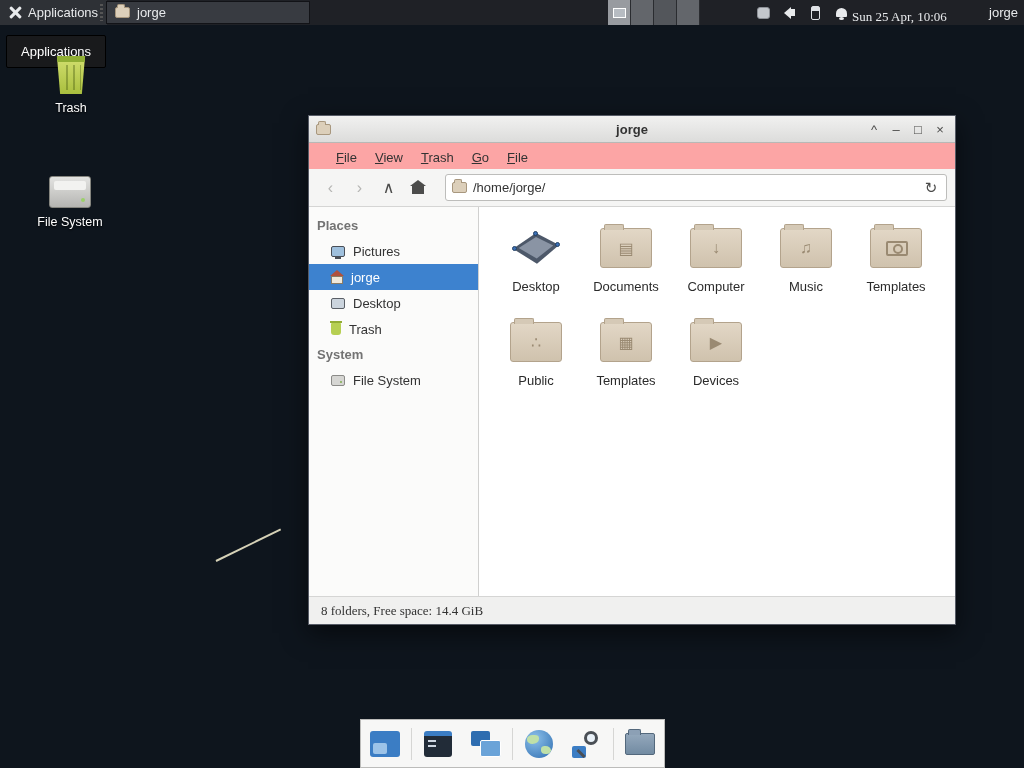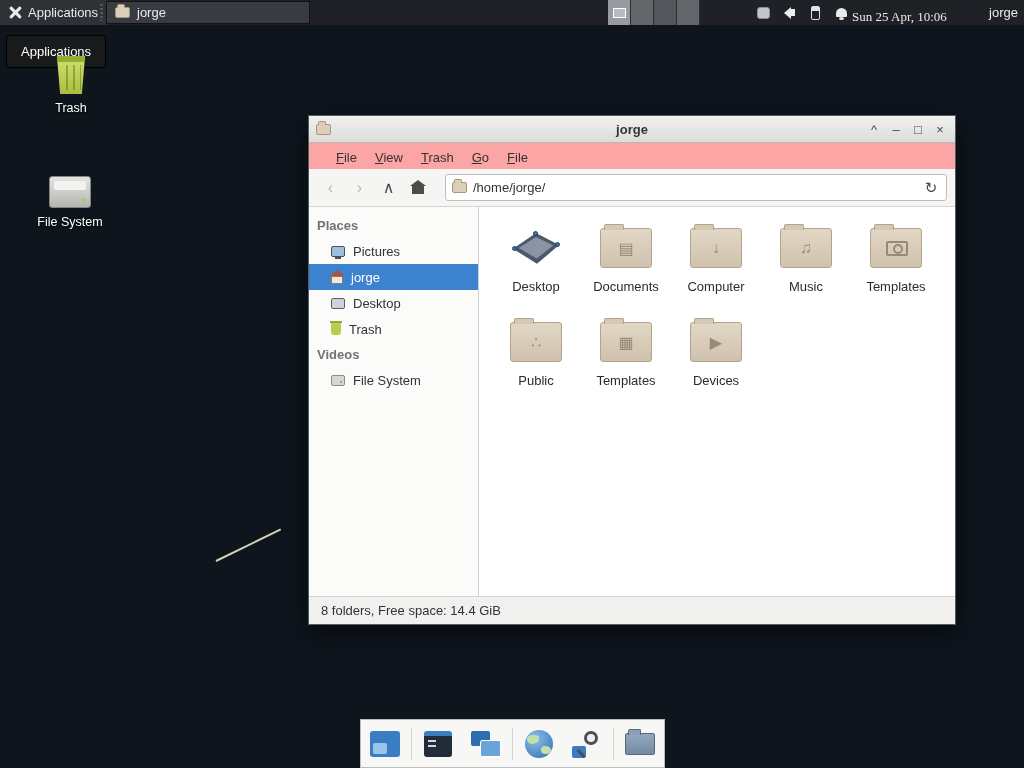--- a/index.html
+++ b/index.html
@@ -97,21 +97,21 @@
   .folder48::before { content:""; position:absolute; top:-5px; left:3px; width:18px; height:5px; background:#d5c9b6; border:1px solid #b3a38c; border-bottom:none; border-radius:2px 2px 0 0; }
   .emblem { position:absolute; inset:0; display:flex; align-items:center; justify-content:center; font-size:16px; color:#9a8a72; }
   .cam { position:absolute; left:15px; top:12px; width:22px; height:15px; border:2px solid #9a8a72; border-radius:2px; }
   .cam::after { content:""; position:absolute; left:5px; top:1px; width:6px; height:6px; border:2px solid #9a8a72; border-radius:50%; }
   .desk-surface { position:relative; width:48px; height:36px; }
   .desk-surface .top { position:absolute; inset:0; clip-path:polygon(2% 52%,50% 8%,98% 42%,52% 94%); background:#4d5869; }
   .desk-surface .sheen { position:absolute; inset:5px 6px 6px 6px; clip-path:polygon(2% 52%,50% 8%,98% 42%,52% 94%); background:#8a94a4; }
   .pin { position:absolute; width:5px; height:5px; border-radius:50%; background:#3b6fb5; border:1px solid #223f63; }
   .file-name { margin-top:6px; color:#2b2b2b; }
 
-  .statusbar { height:28px; background:#f0f0ef; border-top:1px solid #d5d5d4; display:flex; align-items:center; padding-left:12px; color:#333; flex:none; }
+  .statusbar { height:28px; background:#f0f0ef; border-top:1px solid #d5d5d4; display:flex; align-items:center; padding-left:12px; color:#333; flex:none;font-family:Liberation Serif, serif; }
 
   
   .dock { position:absolute; left:360px; top:719px; width:305px; height:49px; background:#f7f7f6; border:1px solid #bcbcba; display:flex; align-items:center; justify-content:space-around; }
   .dock-sep { width:1px; height:32px; background:#d6d6d4; }
   .dock-item { width:44px; height:42px; display:flex; align-items:center; justify-content:center; }
   .d-desktop { width:30px; height:26px; background:#3b7dc4; border-radius:3px; position:relative; }
   .d-desktop::after { content:""; position:absolute; left:3px; bottom:3px; width:14px; height:11px; background:#9cc3e8; border-radius:2px; }
   .d-term { width:28px; height:26px; background:#222c38; border-radius:3px; position:relative; border-top:5px solid #3b7dc4; }
   .d-term::after { content:""; position:absolute; left:4px; top:4px; width:8px; height:2px; background:#cfd8e3; box-shadow:0 5px 0 #cfd8e3; }
   .d-windows { position:relative; width:30px; height:26px; }
@@ -228,21 +228,21 @@
           <span>jorge</span>
         </div>
         <div class="side-item">
           <span class="icn-desktop"></span>
           <span>Desktop</span>
         </div>
         <div class="side-item">
           <span class="icn-trash"></span>
           <span>Trash</span>
         </div>
-        <div class="side-header">Videos</div>
+        <div class="side-header">System</div>
         <div class="side-item">
           <span class="icn-drive"></span>
           <span>File System</span>
         </div>
       </div>
 
       <div class="files-pane">
         <div class="file-item">
           <div class="file-icon-box">
             <div class="desk-surface">

